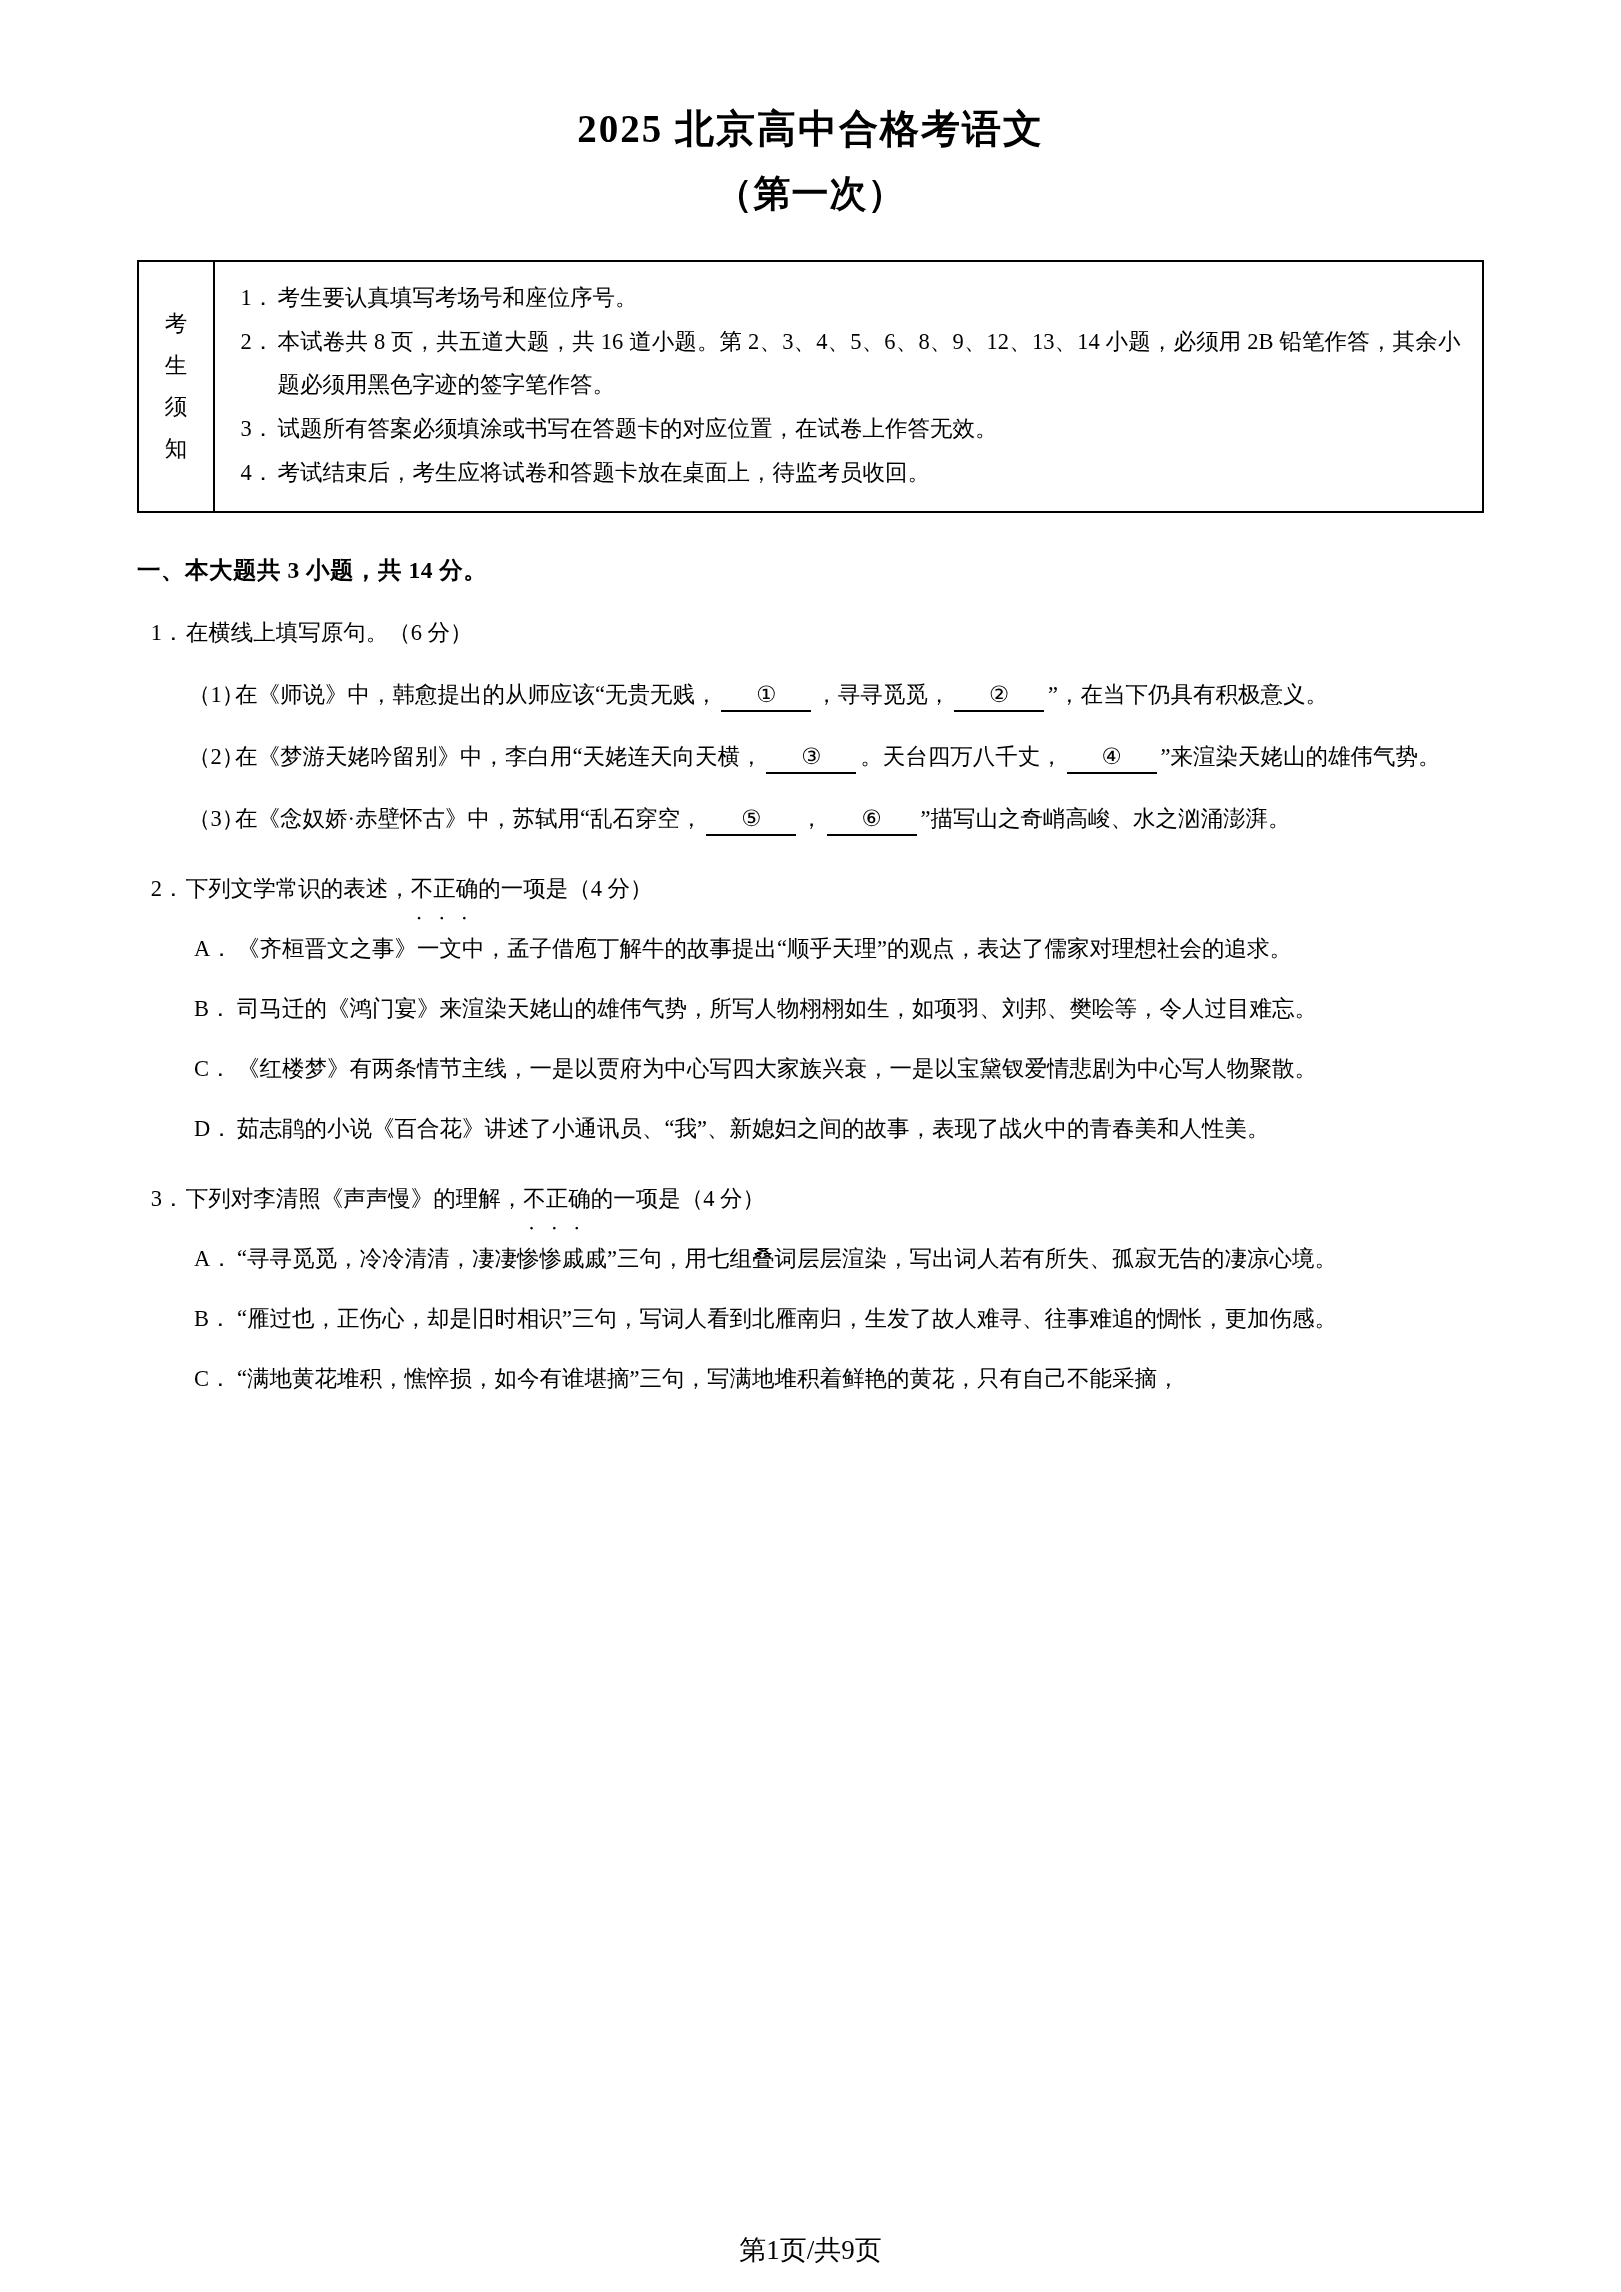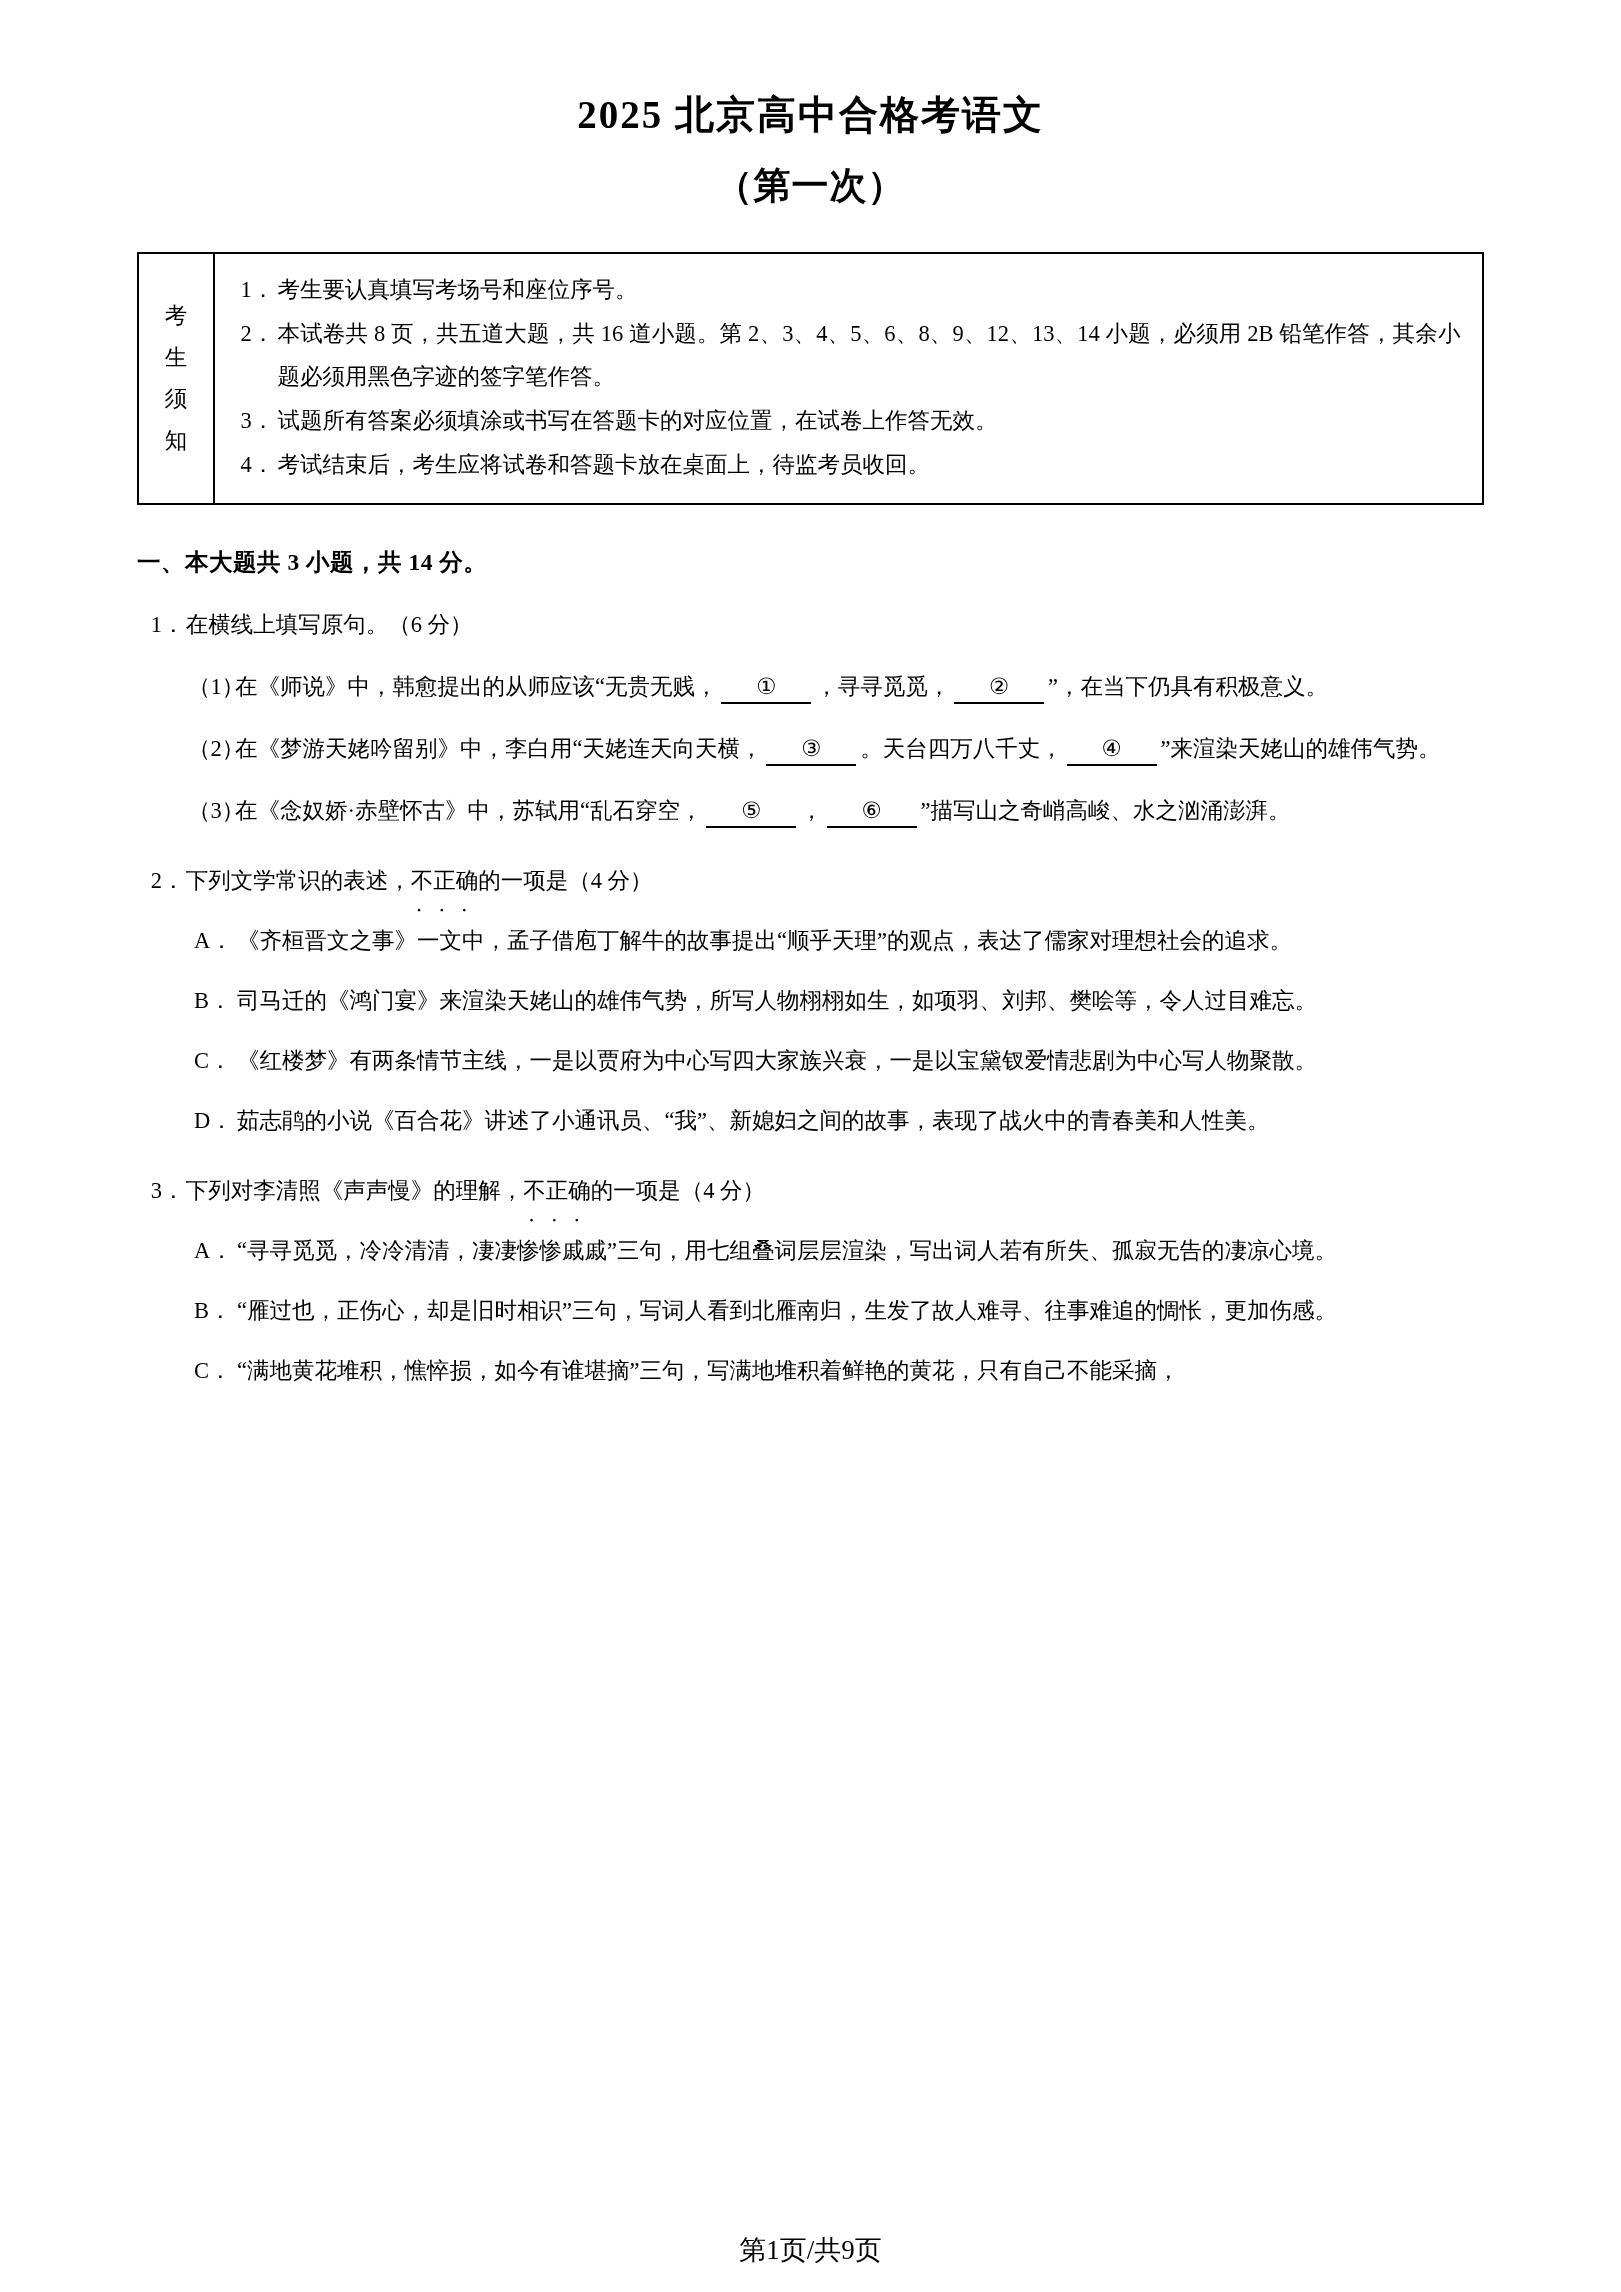--- a/index.html
+++ b/index.html
@@ -23,28 +23,28 @@
     padding: 78px 137px 0 137px;
   }
 
   
   .title-block { text-align: center; }
   .doc-title {
     font-size: 39px;
     font-weight: 700;
     letter-spacing: 2px;
     line-height: 1.5;
-    margin-top: 8px;
+    margin-top: 22px;
   }
   .doc-subtitle {
     font-size: 37px;
     font-weight: 700;
     letter-spacing: 1px;
     line-height: 1.5;
-    margin-top: 13px;
+    margin-top: 7px;
   }
 
   
   .notice-box {
     margin: 39px 0 0 0;
     border: 2px solid #000;
     display: flex;
     width: 100%;
   }
   .notice-label {

